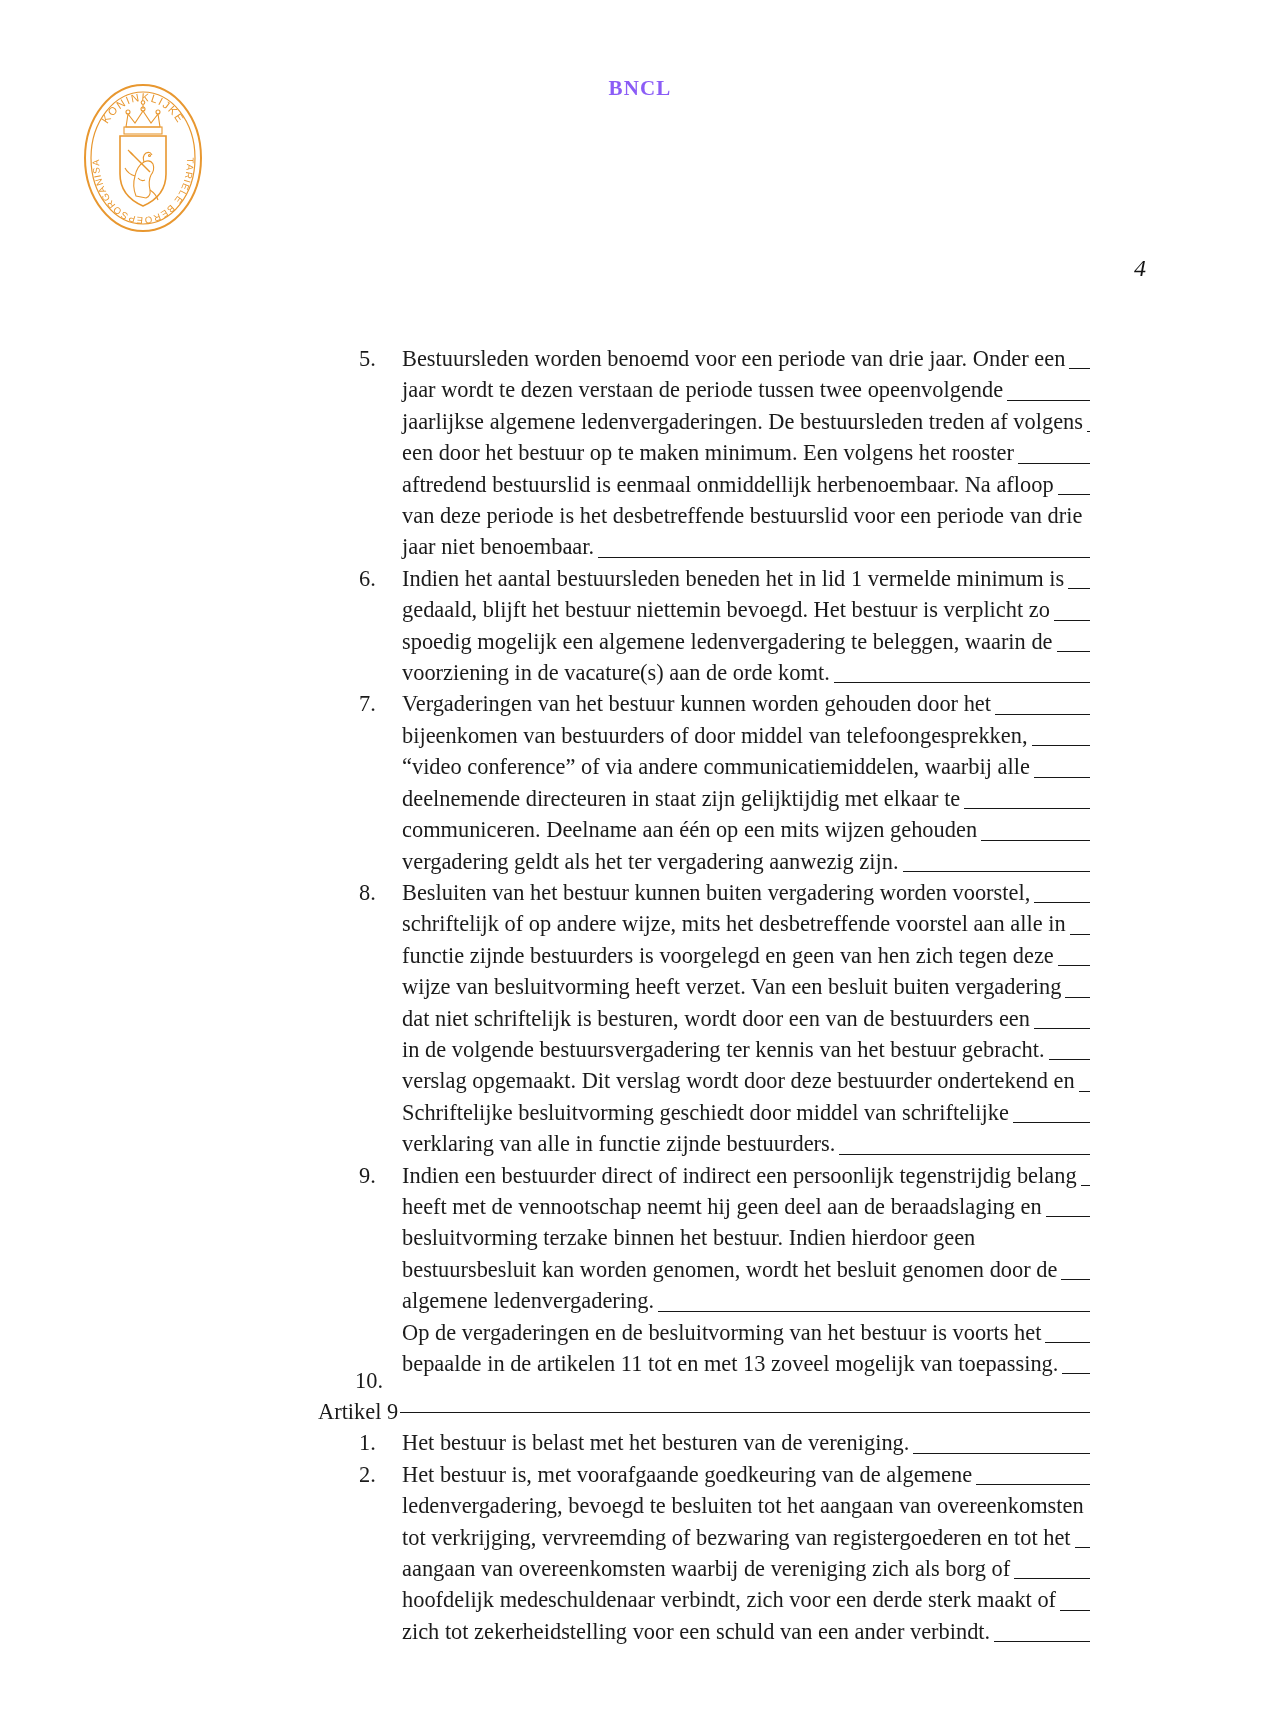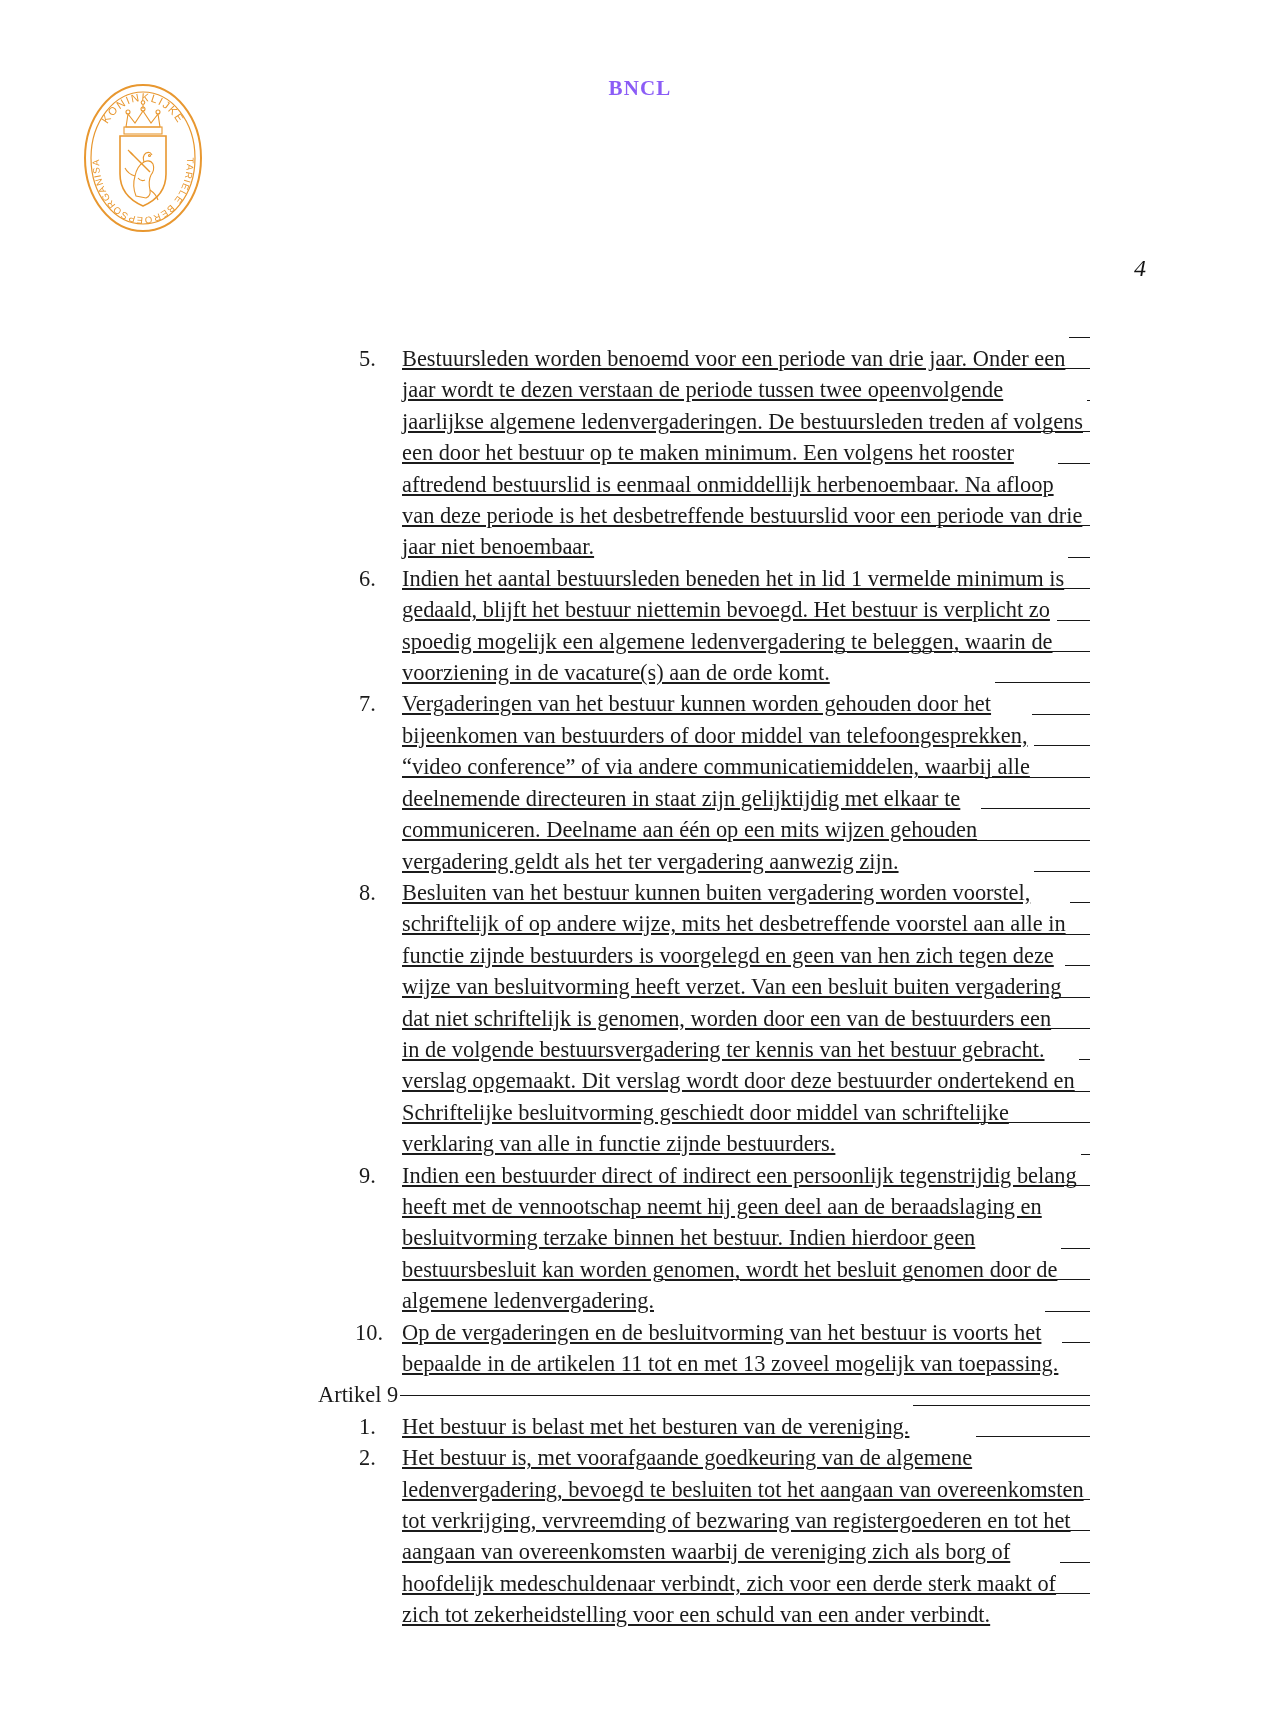--- a/index.html
+++ b/index.html
@@ -66,33 +66,32 @@
     font-size: 22.4px;
     line-height: 31.4px;
   }
   .clause .marker {
     flex: 0 0 auto;
     width: 47px;
     text-align: left;
     padding-left: 4px;
     box-sizing: border-box;
   }
-  .clause .marker.wide { padding-left: 0; }
+  .clause .marker.wide { padding-left: 0; margin-top: 48px; }
   .clause .ctext {
     flex: 1 1 auto;
     text-align: left;
     hyphens: none;
   }
 
   
   .ctext .line {
     display: flex;
-    align-items: flex-start;
+    align-items: flex-end;
     width: 100%;
-    text-decoration: underline;
   }
   .ctext .line > span.t {
     flex: 0 0 auto;
     white-space: pre;
   }
   .ctext .line > span.fill {
     flex: 1 1 auto;
     position: relative;
     min-width: 0;
   }
@@ -279,21 +278,21 @@
             </div>
             <div class="line">
               <span class="t">functie zijnde bestuurders is voorgelegd en geen van hen zich tegen deze</span>
               <span class="fill"></span>
             </div>
             <div class="line">
               <span class="t">wijze van besluitvorming heeft verzet. Van een besluit buiten vergadering</span>
               <span class="fill"></span>
             </div>
             <div class="line">
-              <span class="t">dat niet schriftelijk is genomen, worden door een van de bestuurders een</span>
+              <span class="t">dat niet schriftelijk is besturen, wordt door een van de bestuurders een</span>
               <span class="fill"></span>
             </div>
             <div class="line">
               <span class="t">in de volgende bestuursvergadering ter kennis van het bestuur gebracht.</span>
               <span class="fill"></span>
             </div>
             <div class="line">
               <span class="t">verslag opgemaakt. Dit verslag wordt door deze bestuurder ondertekend en</span>
               <span class="fill"></span>
             </div>

